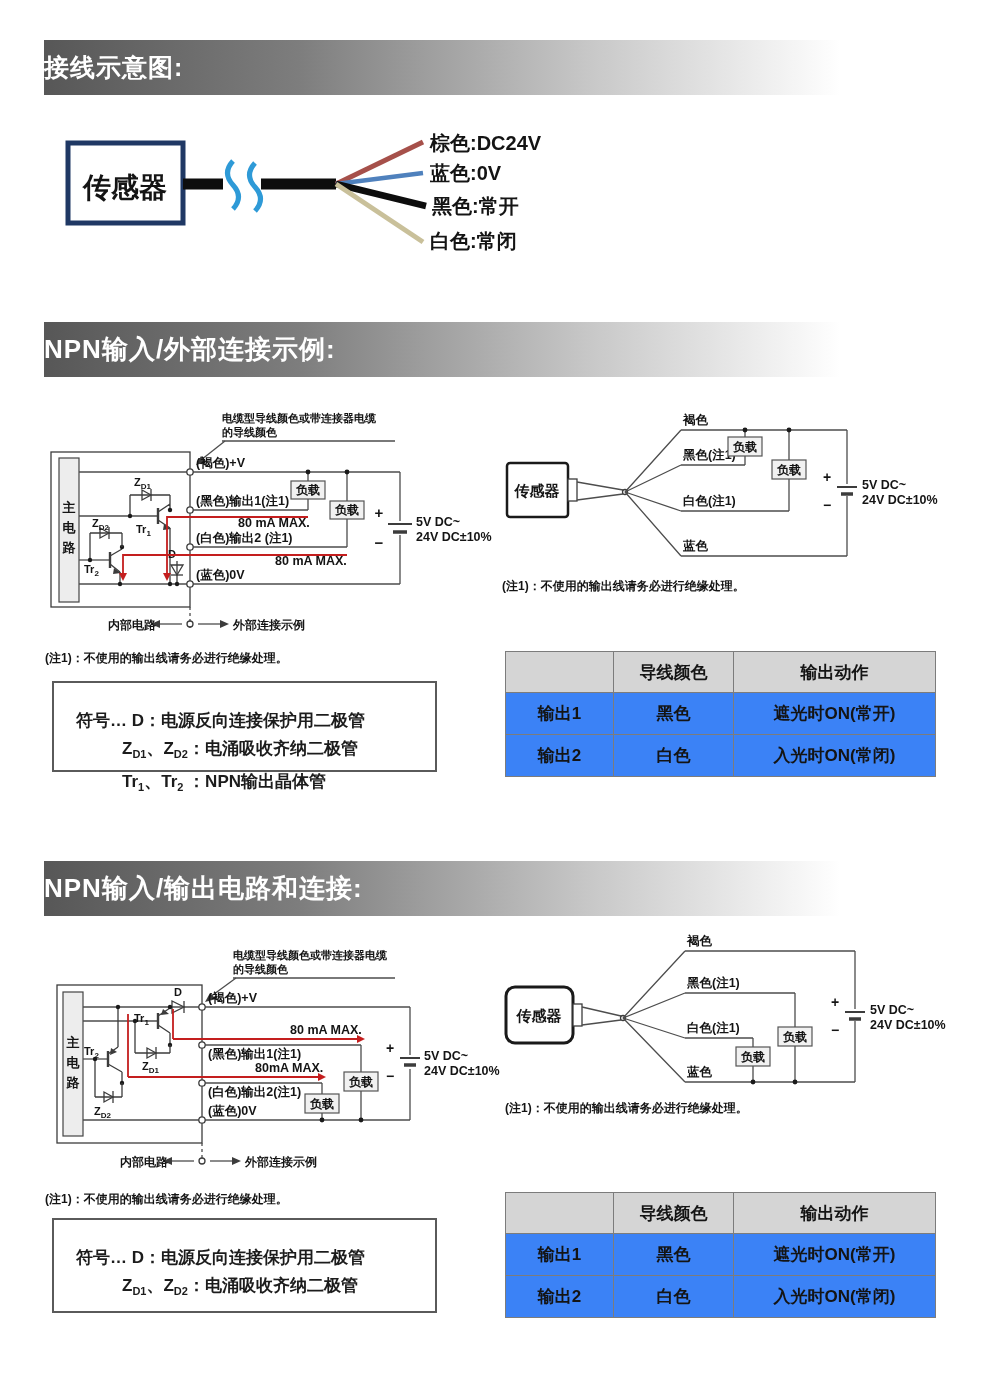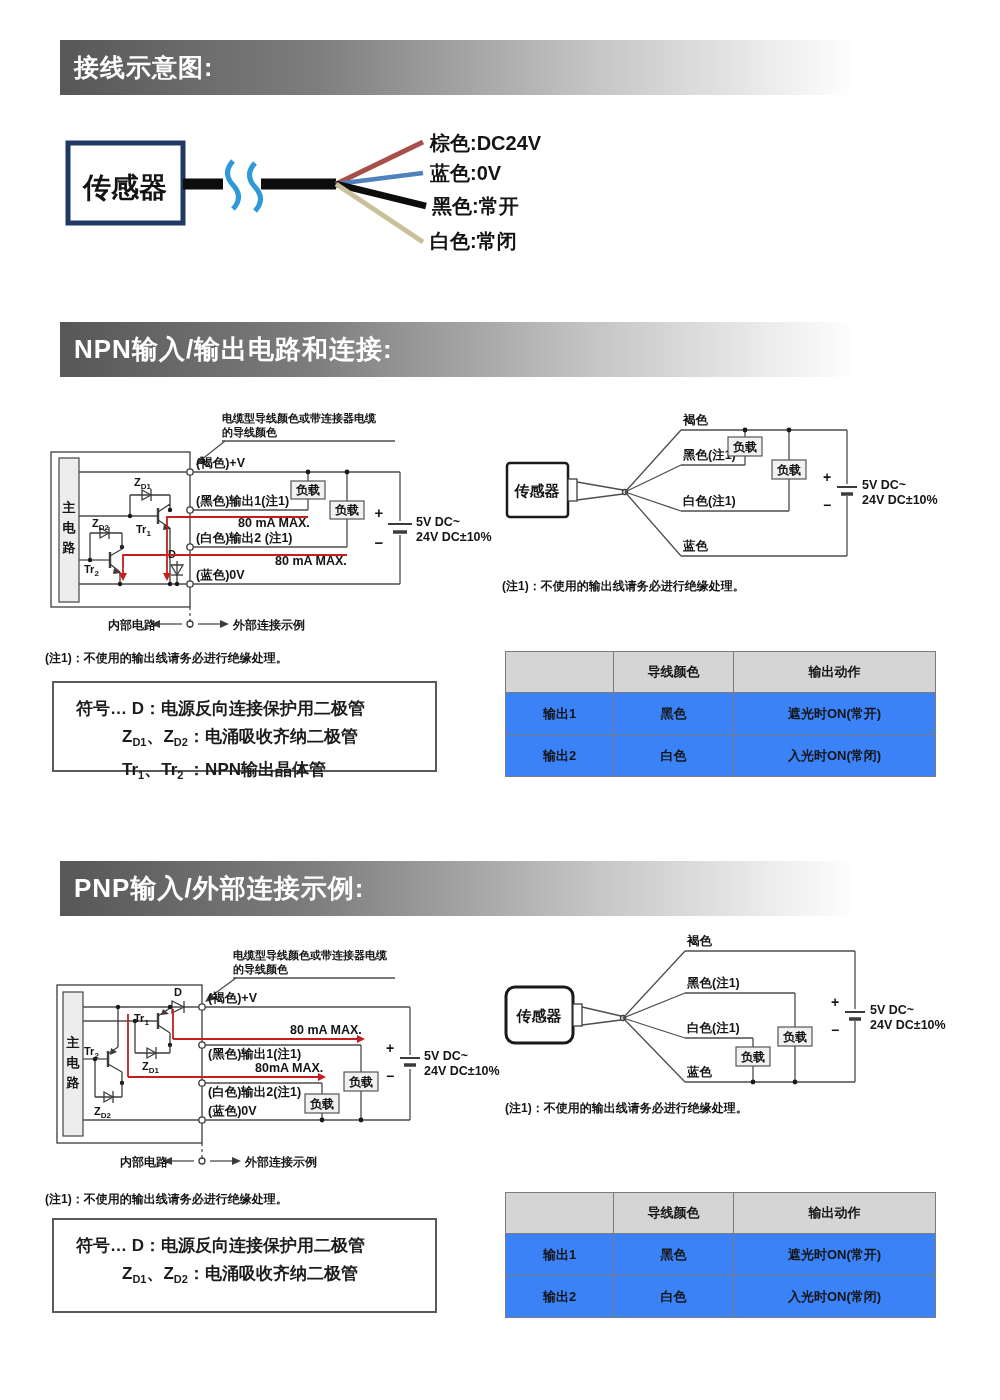--- a/index.html
+++ b/index.html
@@ -1,28 +1,28 @@
 <!DOCTYPE html>
 <html><head>
 <meta charset="utf-8">
 <style>
   html,body{margin:0;padding:0;background:#fff;}
   .page{position:relative;width:1000px;height:1400px;background:#ffffff;
         font-family:"Liberation Sans",sans-serif;overflow:hidden;}
-  .bar{position:absolute;left:60px;width:905px;height:55px;box-sizing:border-box;
+  .bar{position:absolute;left:44px;width:905px;height:55px;box-sizing:border-box;
        background:linear-gradient(90deg,#575757 0%,#7d7d7d 28%,#c7c7c7 60%,#ffffff 88%);
-       color:#fff;font-weight:bold;font-size:26px;line-height:55px;padding-left:14px;
+       color:#fff;font-weight:bold;font-size:26px;line-height:55px;
        letter-spacing:1px;}
   .note{position:absolute;font-size:12px;font-weight:bold;color:#141414;white-space:nowrap;}
   .legend-box{position:absolute;width:385px;box-sizing:border-box;border:2px solid #5a5a5a;
-       background:#fff;padding:12px 8px 10px 22px;font-size:17px;font-weight:bold;color:#1c1c1c;}
+       background:#fff;padding:24px 8px 10px 22px;font-size:17px;font-weight:bold;color:#1c1c1c;}
   .legend-box .lg-row{line-height:28px;white-space:nowrap;}
   .legend-box .indent{padding-left:46px;}
   .legend-box sub{font-size:11px;}
-  table.io{position:absolute;border-collapse:collapse;font-size:13px;color:#141414;
+  table.io{position:absolute;border-collapse:collapse;font-size:17px;color:#141414;
        table-layout:fixed;}
   .io th,.io td{border:1px solid #7c7c7c;text-align:center;padding:0;}
   .io th{background:#d5d5d5;height:40px;font-weight:bold;}
   .io td{background:#3b82f6;height:41px;font-weight:600;}
   svg{position:absolute;overflow:visible;}
   svg text{font-family:"Liberation Sans",sans-serif;fill:#141414;}
   .lbl{font-size:12.5px;font-weight:600;}
   .lbl-s{font-size:11px;font-weight:600;}
   .lbl-b{font-size:12px;font-weight:bold;}
   .wire{stroke:#4d4d4d;stroke-width:1.3;fill:none;}
@@ -61,21 +61,21 @@
       <line x1="281" y1="69" x2="371" y2="91" stroke="#0d0d0d" stroke-width="6.5"></line>
       <line x1="281" y1="69" x2="368" y2="127" stroke="#c9c09a" stroke-width="5"></line>
       <text x="375" y="35" font-size="20" font-weight="600">棕色:DC24V</text>
       <text x="375" y="65" font-size="20" font-weight="600">蓝色:0V</text>
       <text x="377" y="98" font-size="20" font-weight="600">黑色:常开</text>
       <text x="375" y="133" font-size="20" font-weight="600">白色:常闭</text>
     </g>
   </svg>
 
   <div class="bar" style="top:322px;">
-    <span>NPN输入/输出电路和连接:</span>
+    <span>NPN输入/外部连接示例:</span>
   </div>
 
   <svg style="left:50px;top:405px;" width="455" height="245" viewBox="0 0 455 245">
     <g>
       <text x="172" y="17" class="lbl-s">电缆型导线颜色或带连接器电缆</text>
       <text x="172" y="31" class="lbl-s">的导线颜色</text>
       <line x1="172" y1="36" x2="345" y2="36" class="wire"></line>
       <line x1="175" y1="36" x2="151" y2="55" class="wire"></line>
       <polygon points="146,60 151,51 157,57" class="arrow"></polygon>
     </g>
@@ -255,21 +255,21 @@
     </tr>
     <tr>
       <td>输出2</td>
       <td>白色</td>
       <td>入光时ON(常闭)</td>
     </tr>
   </tbody>
     </table>
 
   <div class="bar" style="top:861px;">
-    <span>PNP输入/外部连接示例:</span>
+    <span>NPN输入/输出电路和连接:</span>
   </div>
 
   <svg style="left:50px;top:945px;" width="470" height="258" viewBox="0 0 470 258">
     <g>
       <text x="183" y="14" class="lbl-s">电缆型导线颜色或带连接器电缆</text>
       <text x="183" y="28" class="lbl-s">的导线颜色</text>
       <line x1="183" y1="33" x2="345" y2="33" class="wire"></line>
       <line x1="186" y1="33" x2="160" y2="52" class="wire"></line>
       <polygon points="155,57 160,48 166,54" class="arrow"></polygon>
     </g>

